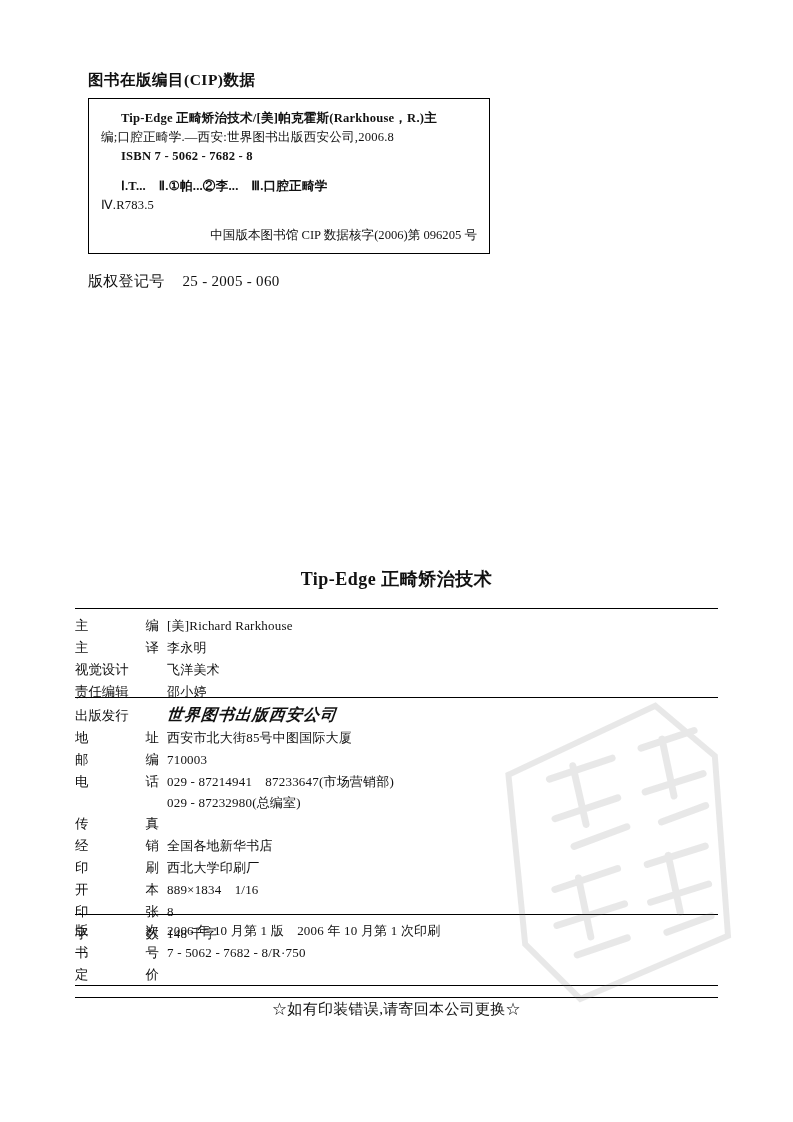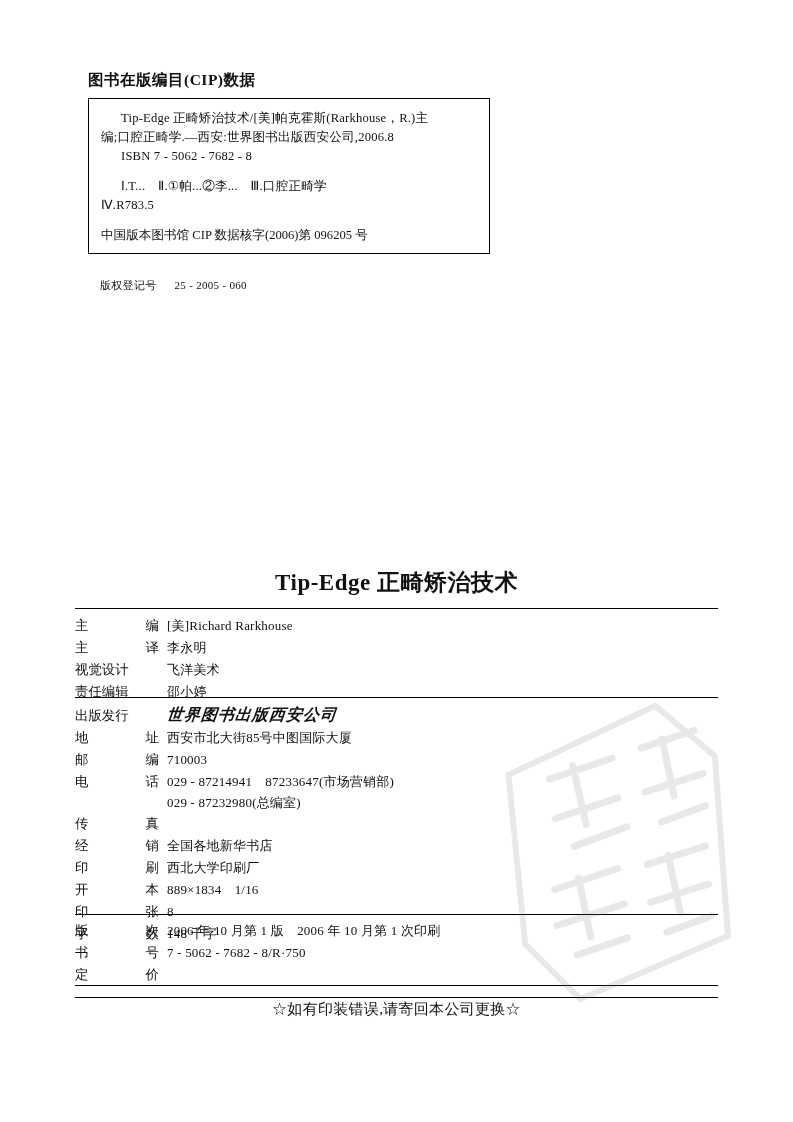--- a/index.html
+++ b/index.html
@@ -42,46 +42,45 @@
     width: 402px;
     border: 1px solid #000;
     box-sizing: border-box;
     padding: 10px 12px 8px 12px;
   }
   .cip-line {
     font-size: 12.6px;
     line-height: 19px;
     letter-spacing: 0.2px;
   }
-  .cip-indent { text-indent: 20px; }
+  .cip-indent { text-indent: 20px; font-weight: bold; }
   .cip-gap { height: 11px; }
   .cip-center {
-    text-align: left;
+    text-align: right;
     font-size: 12.6px;
     line-height: 19px;
   }
 
   .copyright-reg {
     position: absolute;
-    left: 100px;
+    left: 88px;
     top: 272px;
-    font-size: 11px;
+    font-size: 15px;
     letter-spacing: 0.3px;
-    margin-top: 6px;
   }
   .copyright-reg .num { margin-left: 18px; }
 
   
   .colophon-title {
     position: absolute;
     left: 0;
     top: 567px;
     width: 793px;
     text-align: center;
-    font-size: 23px;
+    font-size: 18px;
     font-weight: bold;
     letter-spacing: 0.5px;
   }
 
   .rule {
     position: absolute;
     left: 75px;
     width: 643px;
     border-top: 1px solid #000;
   }

